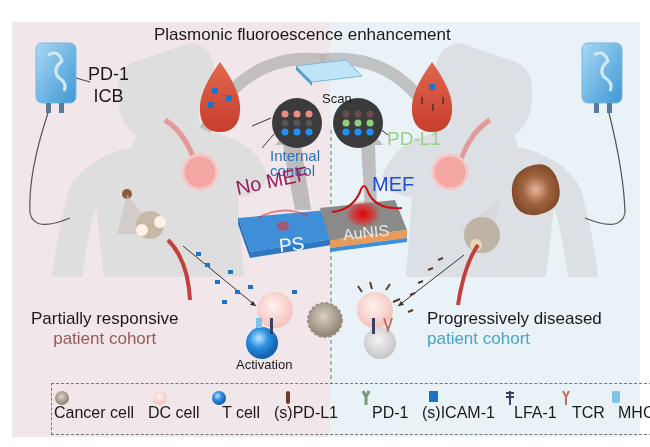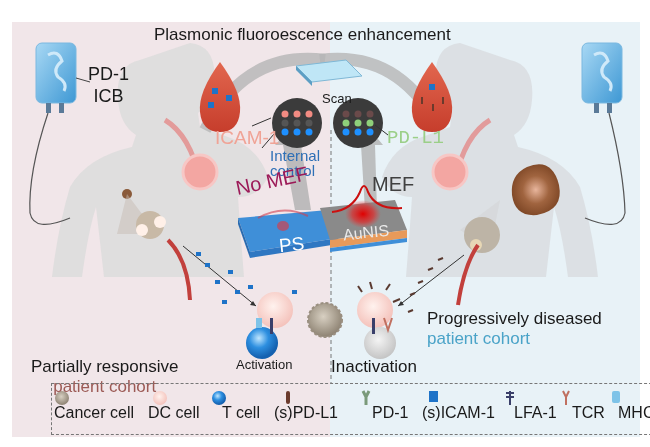--- a/index.html
+++ b/index.html
@@ -4,26 +4,26 @@
 <style>
   html,body{margin:0;padding:0;background:#ffffff;}
   body{width:650px;height:447px;position:relative;overflow:hidden;font-family:"Liberation Sans",sans-serif;}
   #stage{position:absolute;left:0;top:0;width:522px;height:447px;}
   .txt{position:absolute;white-space:nowrap;line-height:1;color:#1a1a1a;}
   .title{left:154px;top:26px;font-size:17px;}
   .pd1icb{left:88px;top:63px;font-size:18px;line-height:22px;text-align:center;}
   .scan{left:322px;top:92px;font-size:13px;}
   .icam{left:215px;top:128px;font-size:19px;color:#f0a396;}
   .ctrl{left:222px;top:148px;font-size:15px;color:#2e6fb6;line-height:15px;margin-left:48px;}
-  .pdl1{left:387px;top:129px;font-size:19px;color:#9bcf88;font-family:Liberation Mono, monospace;}
+  .pdl1{left:387px;top:129px;font-size:19px;color:#9bcf88;}
   .nomef{left:238px;top:178px;font-size:20px;color:#9c1a58;transform:rotate(-12deg);transform-origin:left bottom;}
-  .mef{left:372px;top:174px;font-size:20px;color:#404040;text-align:right;}
+  .mef{left:372px;top:174px;font-size:20px;color:#1d4ed8;text-align:right;}
   .ps{left:279px;top:235px;font-size:19px;color:#ffffff;transform:rotate(-6deg);}
   .aunis{left:343px;top:225px;font-size:16px;color:#e9e9e9;transform:rotate(-6deg);}
-  .partial{left:31px;top:309px;font-size:17px;line-height:20px;text-align:center;margin-top:48px;}
+  .partial{left:31px;top:309px;font-size:17px;line-height:20px;text-align:center;}
   .partial .sub{color:#9c5a55;}
   .progr{left:427px;top:309px;font-size:17px;line-height:20px;text-align:left;}
   .progr .sub{color:#4aa3c8;}
   .act{left:236px;top:358px;font-size:13px;}
   .inact{left:331px;top:358px;font-size:17px;}
   .legend{position:absolute;left:18px;top:383px;width:616px;height:52px;border:1px dashed #777;box-sizing:border-box;margin-left:33px;}
   .leg-item{position:absolute;top:20px;font-size:16px;color:#1a1a1a;white-space:nowrap;}
 </style>
 </head>
 <body>
@@ -237,41 +237,39 @@
     <rect x="612" y="391" width="8" height="12" rx="2" fill="#7ec3e8"></rect>
   </g>
 </svg>
 
 <div class="txt title">Plasmonic fluoroescence enhancement</div>
 <div class="txt pd1icb">
   <div>PD-1</div>
   <div>ICB</div>
 </div>
 <div class="txt scan">Scan</div>
-<div class="txt icam">ICAM-1</div>
 <div class="txt ctrl">
   <div>Internal</div>
   <div>control</div>
 </div>
 <div class="txt pdl1">PD-L1</div>
 <div class="txt nomef">No MEF</div>
 <div class="txt mef">MEF</div>
 <div class="txt ps">PS</div>
 <div class="txt aunis">AuNIS</div>
 
 <div class="txt partial">
   <div>Partially responsive</div>
   <div class="sub">patient cohort</div>
 </div>
 <div class="txt progr">
   <div>Progressively diseased</div>
   <div class="sub">patient cohort</div>
 </div>
 <div class="txt act">Activation</div>
-<div class="txt inact">Inactivation</div>
 
 <div class="legend">
   <span class="leg-item" style="left:2px">Cancer cell</span>
   <span class="leg-item" style="left:96px">DC cell</span>
   <span class="leg-item" style="left:170px">T cell</span>
   <span class="leg-item" style="left:222px">(s)PD-L1</span>
   <span class="leg-item" style="left:320px">PD-1</span>
   <span class="leg-item" style="left:370px">(s)ICAM-1</span>
   <span class="leg-item" style="left:462px">LFA-1</span>
   <span class="leg-item" style="left:520px">TCR</span>

